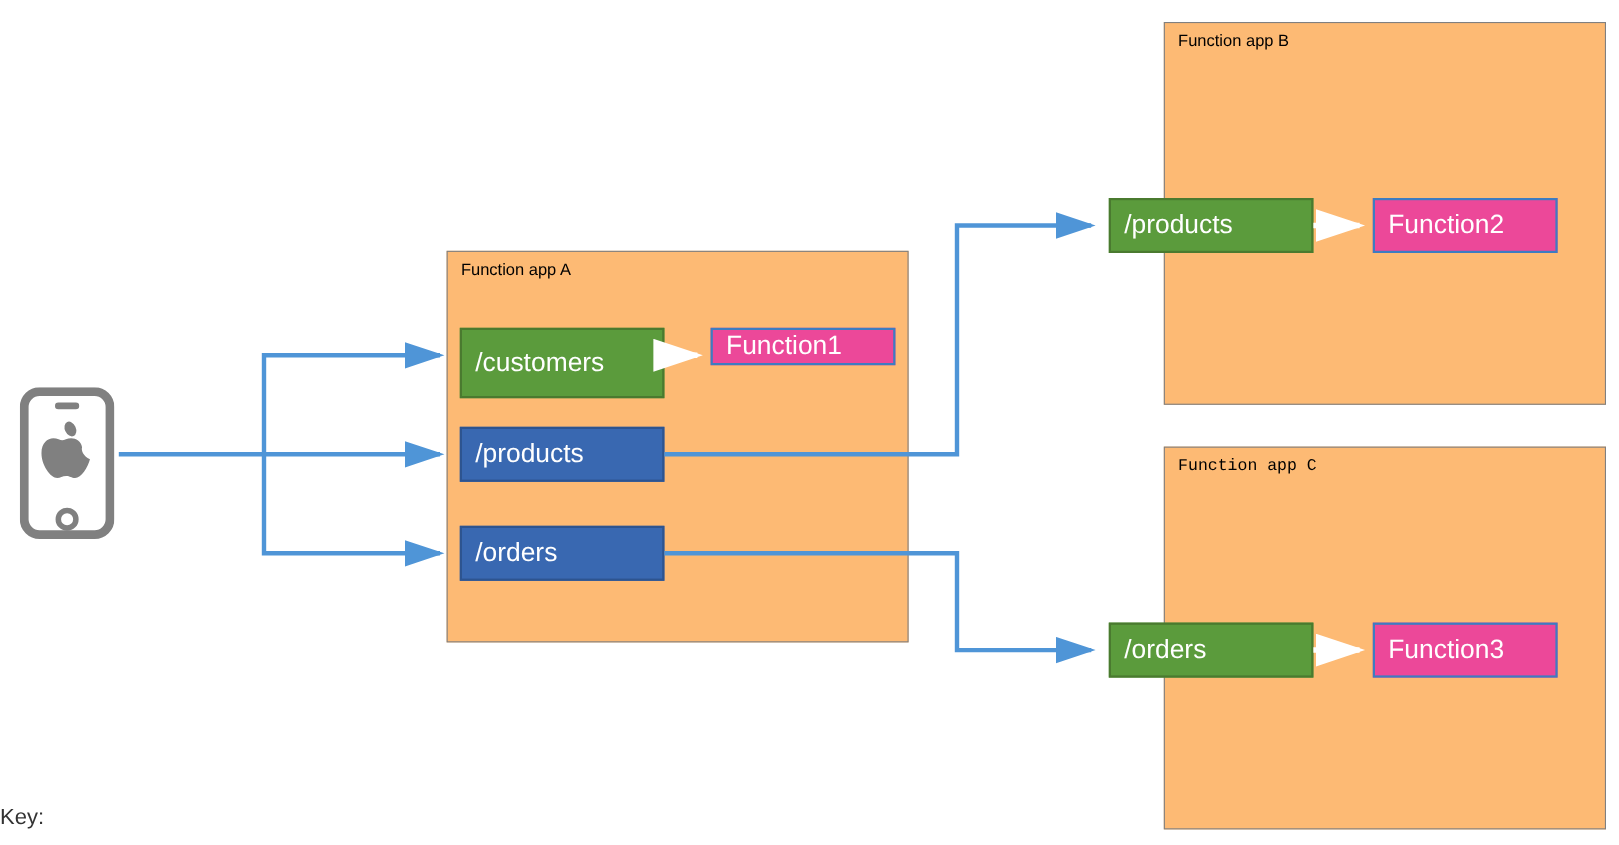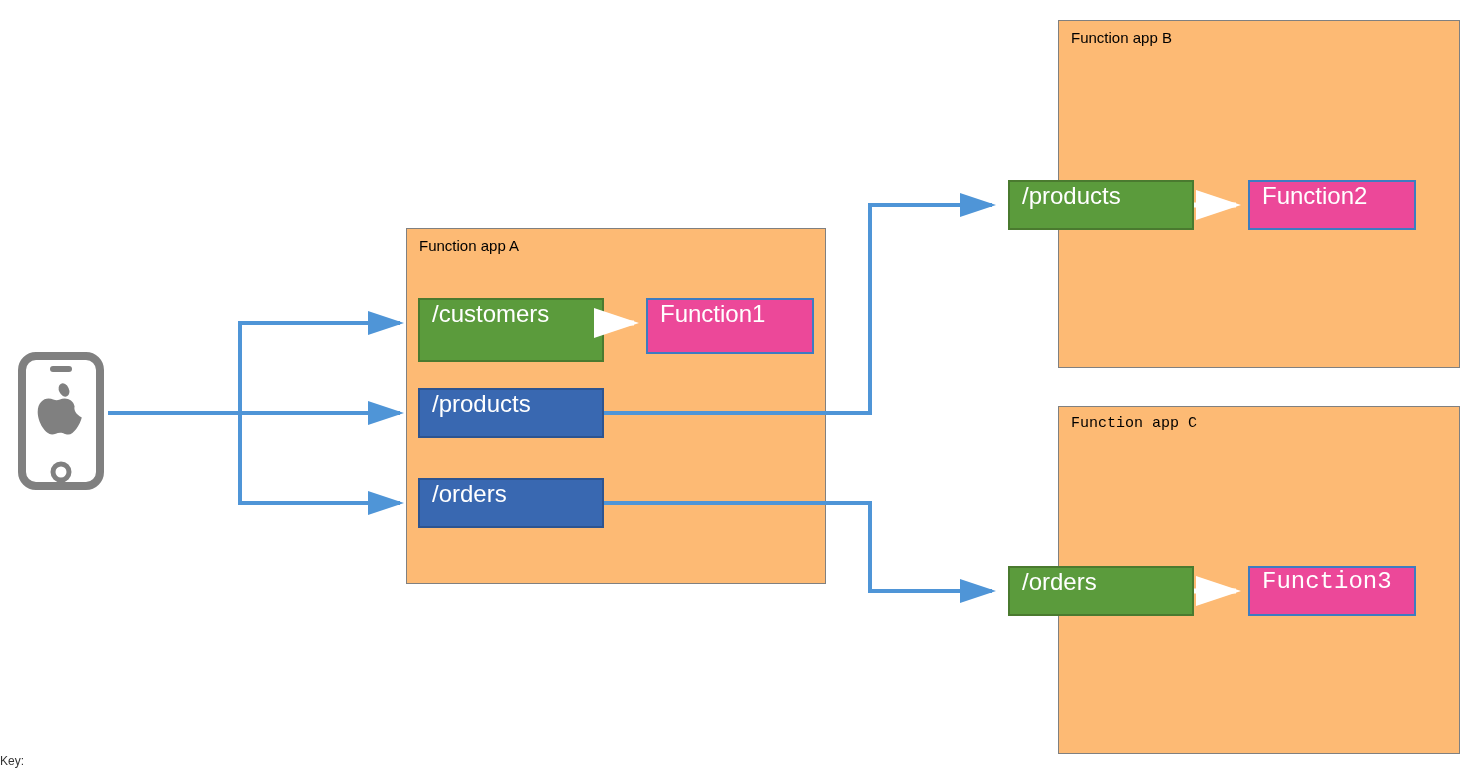--- a/index.html
+++ b/index.html
@@ -17,41 +17,41 @@
     border: 1px solid #808080;
     box-sizing: border-box;
     padding: 8px 12px;
     font-size: 15px;
     color: #000;
   }
   .node {
     position: absolute;
     box-sizing: border-box;
     display: flex;
-    align-items: flex-start;
+    align-items: center;
     padding: 0 12px;
     font-size: 24px;
     color: #fff;
     border: 2px solid #385d8a;
   }
   .node.green { background: #5b9b3c; border-color: #4a7a2f; }
   .node.darkblue { background: #3968b1; border-color: #2d5490; }
   .node.lightblue { background: #ec4899; border-color: #3d7cc1; }
   svg.connectors {
     position: absolute;
     left: 0; top: 0;
     width: 1472px;
     height: 768px;
     pointer-events: none;
   }
   .key-label {
     position: absolute;
     left: 0;
-    bottom: 0;
-    font-size: 12px;
+    bottom: 13px;
+    font-size: 20px;
     color: #333;
   }
 </style>
 </head>
 <body>
 
 <div class="container-box" style="left:406px; top:228px; width:420px; height:356px;">
   <span>Function app A</span>
 </div>
 
@@ -59,41 +59,41 @@
   <span>Function app B</span>
 </div>
 
 <div class="container-box" style="left:1058px; top:406px; width:402px; height:348px;font-family:Liberation Mono, monospace;">
   <span>Function app C</span>
 </div>
 
 <div class="node green" style="left:418px; top:298px; width:186px; height:64px;">
   <span>/customers</span>
 </div>
-<div class="node lightblue" style="left:646px; top:298px; width:168px; height:56px;">
+<div class="node lightblue" style="left:646px; top:298px; width:168px; height:34px;">
   <span>Function1</span>
 </div>
 <div class="node darkblue" style="left:418px; top:388px; width:186px; height:50px;">
   <span>/products</span>
 </div>
 <div class="node darkblue" style="left:418px; top:478px; width:186px; height:50px;">
   <span>/orders</span>
 </div>
 
 <div class="node green" style="left:1008px; top:180px; width:186px; height:50px;">
   <span>/products</span>
 </div>
 <div class="node lightblue" style="left:1248px; top:180px; width:168px; height:50px;">
   <span>Function2</span>
 </div>
 
 <div class="node green" style="left:1008px; top:566px; width:186px; height:50px;">
   <span>/orders</span>
 </div>
-<div class="node lightblue" style="left:1248px; top:566px; width:168px; height:50px;font-family:Liberation Mono, monospace;">
+<div class="node lightblue" style="left:1248px; top:566px; width:168px; height:50px;">
   <span>Function3</span>
 </div>
 
 <svg style="position:absolute; left:18px; top:352px; width:86px; height:138px;" viewBox="0 0 86 138">
   <rect x="4" y="4" width="78" height="130" rx="14" ry="14" fill="none" stroke="#808080" stroke-width="8"></rect>
   <rect x="32" y="14" width="22" height="6" rx="3" fill="#808080"></rect>
   <circle cx="43" cy="120" r="8" fill="none" stroke="#808080" stroke-width="5"></circle>
 
   <path d="M54 54c-1-6-6-9-11-9-4 0-7 2-9 2s-5-2-9-2c-6 0-12 5-12 15 0 12 9 25 16 25 3 0 5-2 9-2s5 2 9 2c6 0 13-11 15-19-7-3-9-9-8-12z" fill="#808080" transform="translate(8,6) scale(0.9)"></path>
   <ellipse cx="46" cy="38" rx="5" ry="7" fill="#808080" transform="rotate(-25 46 38)"></ellipse>

